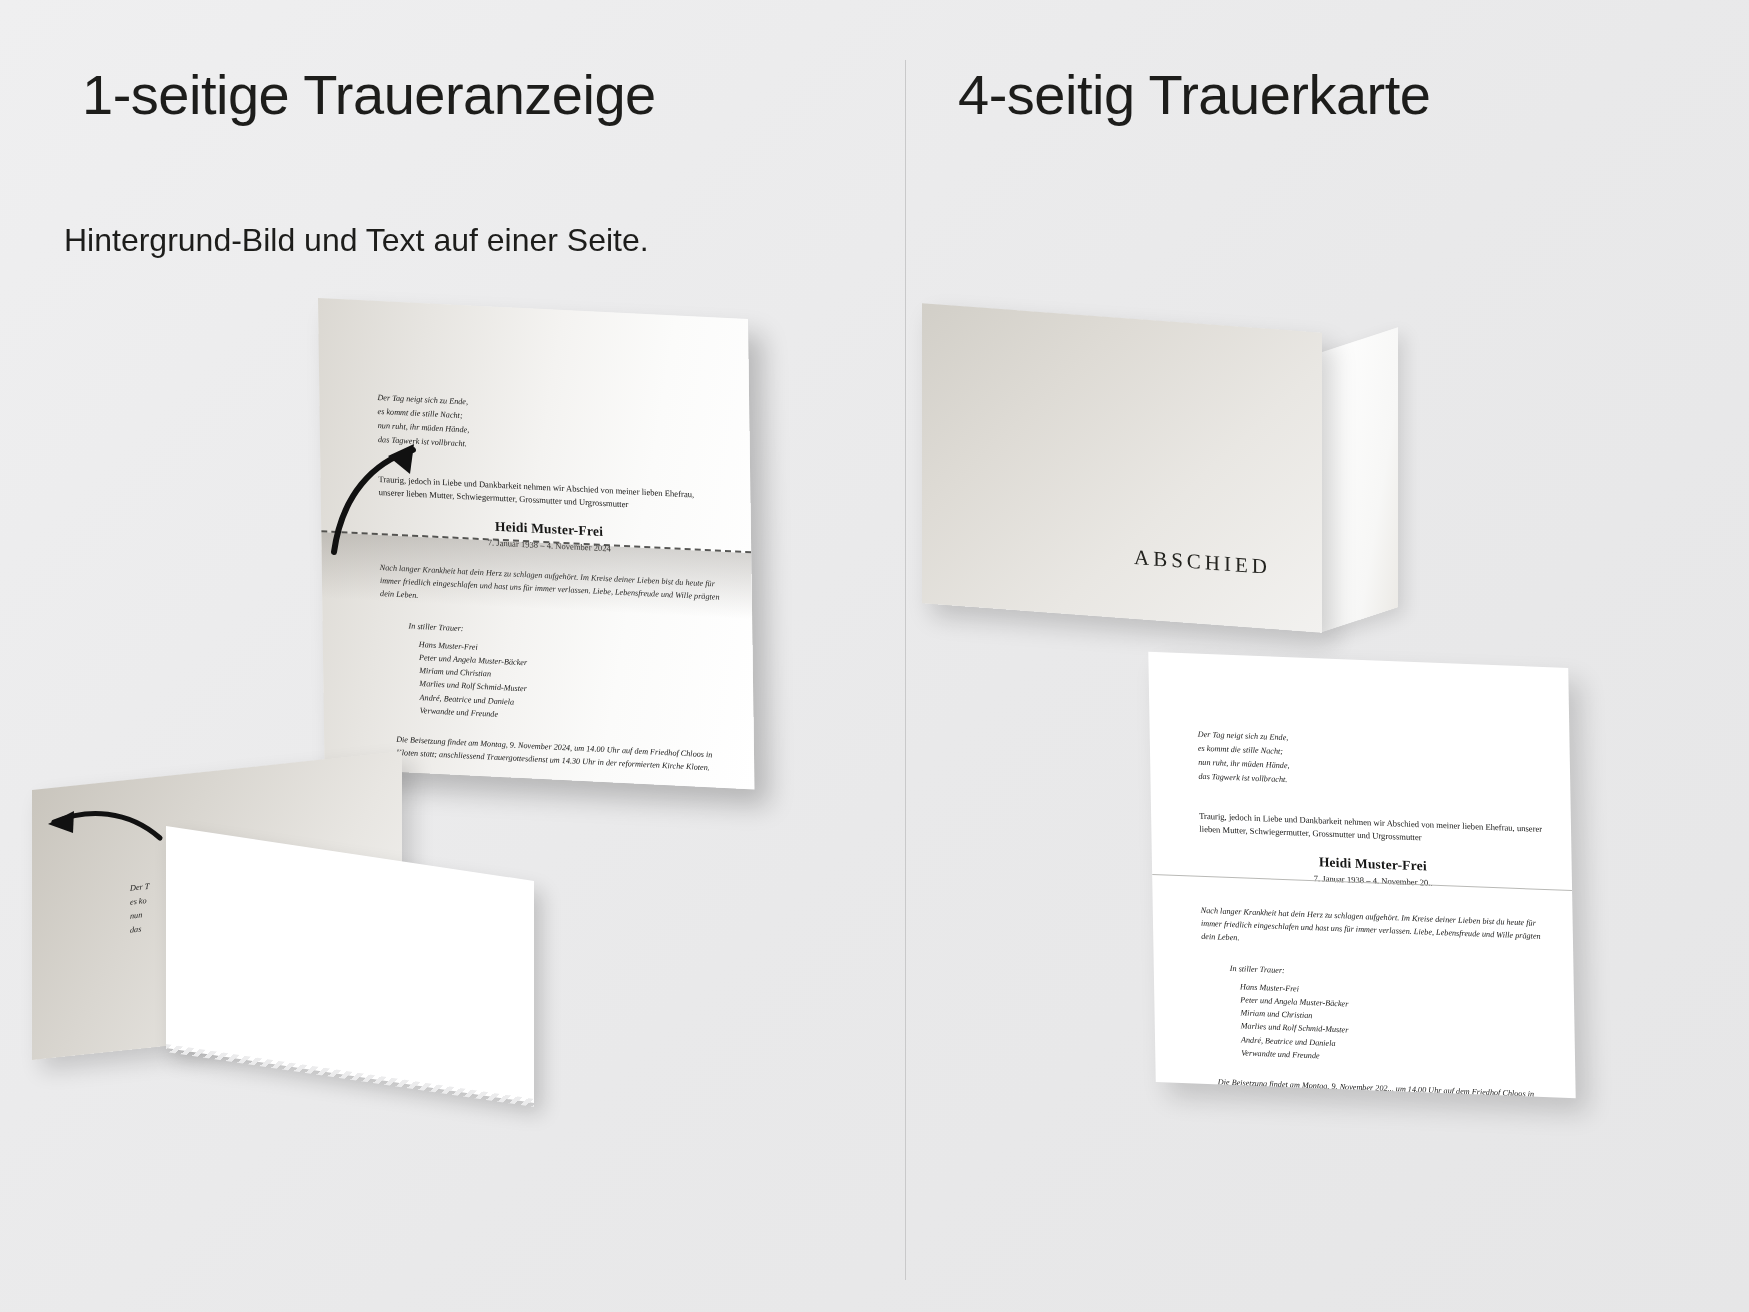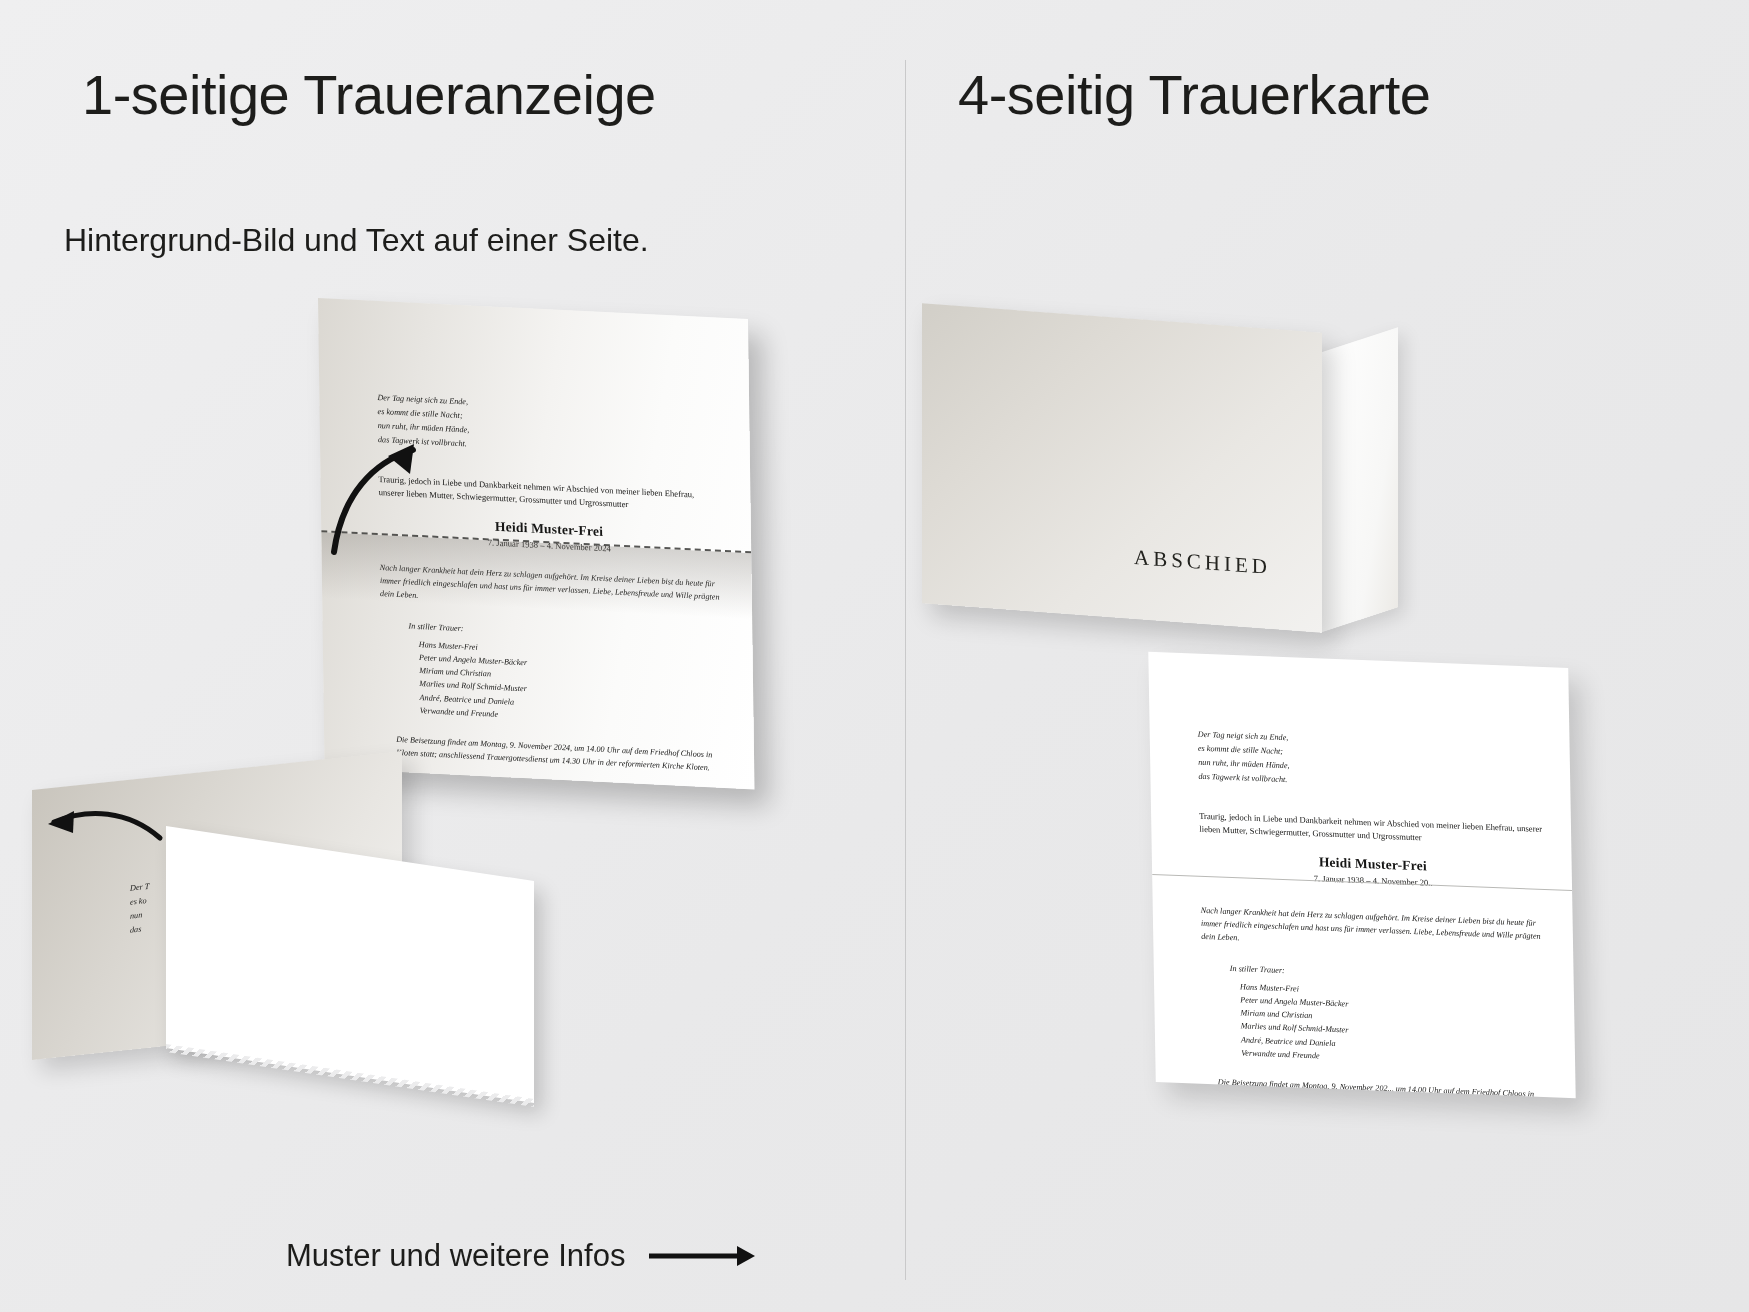--- a/index.html
+++ b/index.html
@@ -344,21 +344,14 @@
         <div class="m-line">Marlies und Rolf Schmid-Muster</div>
         <div class="m-line">André, Beatrice und Daniela</div>
         <div class="m-line">Verwandte und Freunde</div>
       </div>
       <div class="info">Die Beisetzung findet am Montag, 9. November 202.., um 14.00 Uhr auf dem Friedhof Chloos in Kloten statt; anschliessend Trauergottesdienst um 14.30 Uhr in der reformierten Kirche Kloten.</div>
 
     </div>
     <div class="mid-line"></div>
   </div>
 
-  <div class="footer">
-    <span class="footer-text">Muster und weitere Infos</span>
-    <svg class="arrow-svg" width="110" height="26" viewBox="0 0 110 26">
-      <line x1="2" y1="13" x2="92" y2="13" stroke="#111" stroke-width="5"></line>
-      <path d="M90 3 L 108 13 L 90 23 Z" fill="#111"></path>
-    </svg>
-  </div>
 
 </div>
 
 </body></html>

